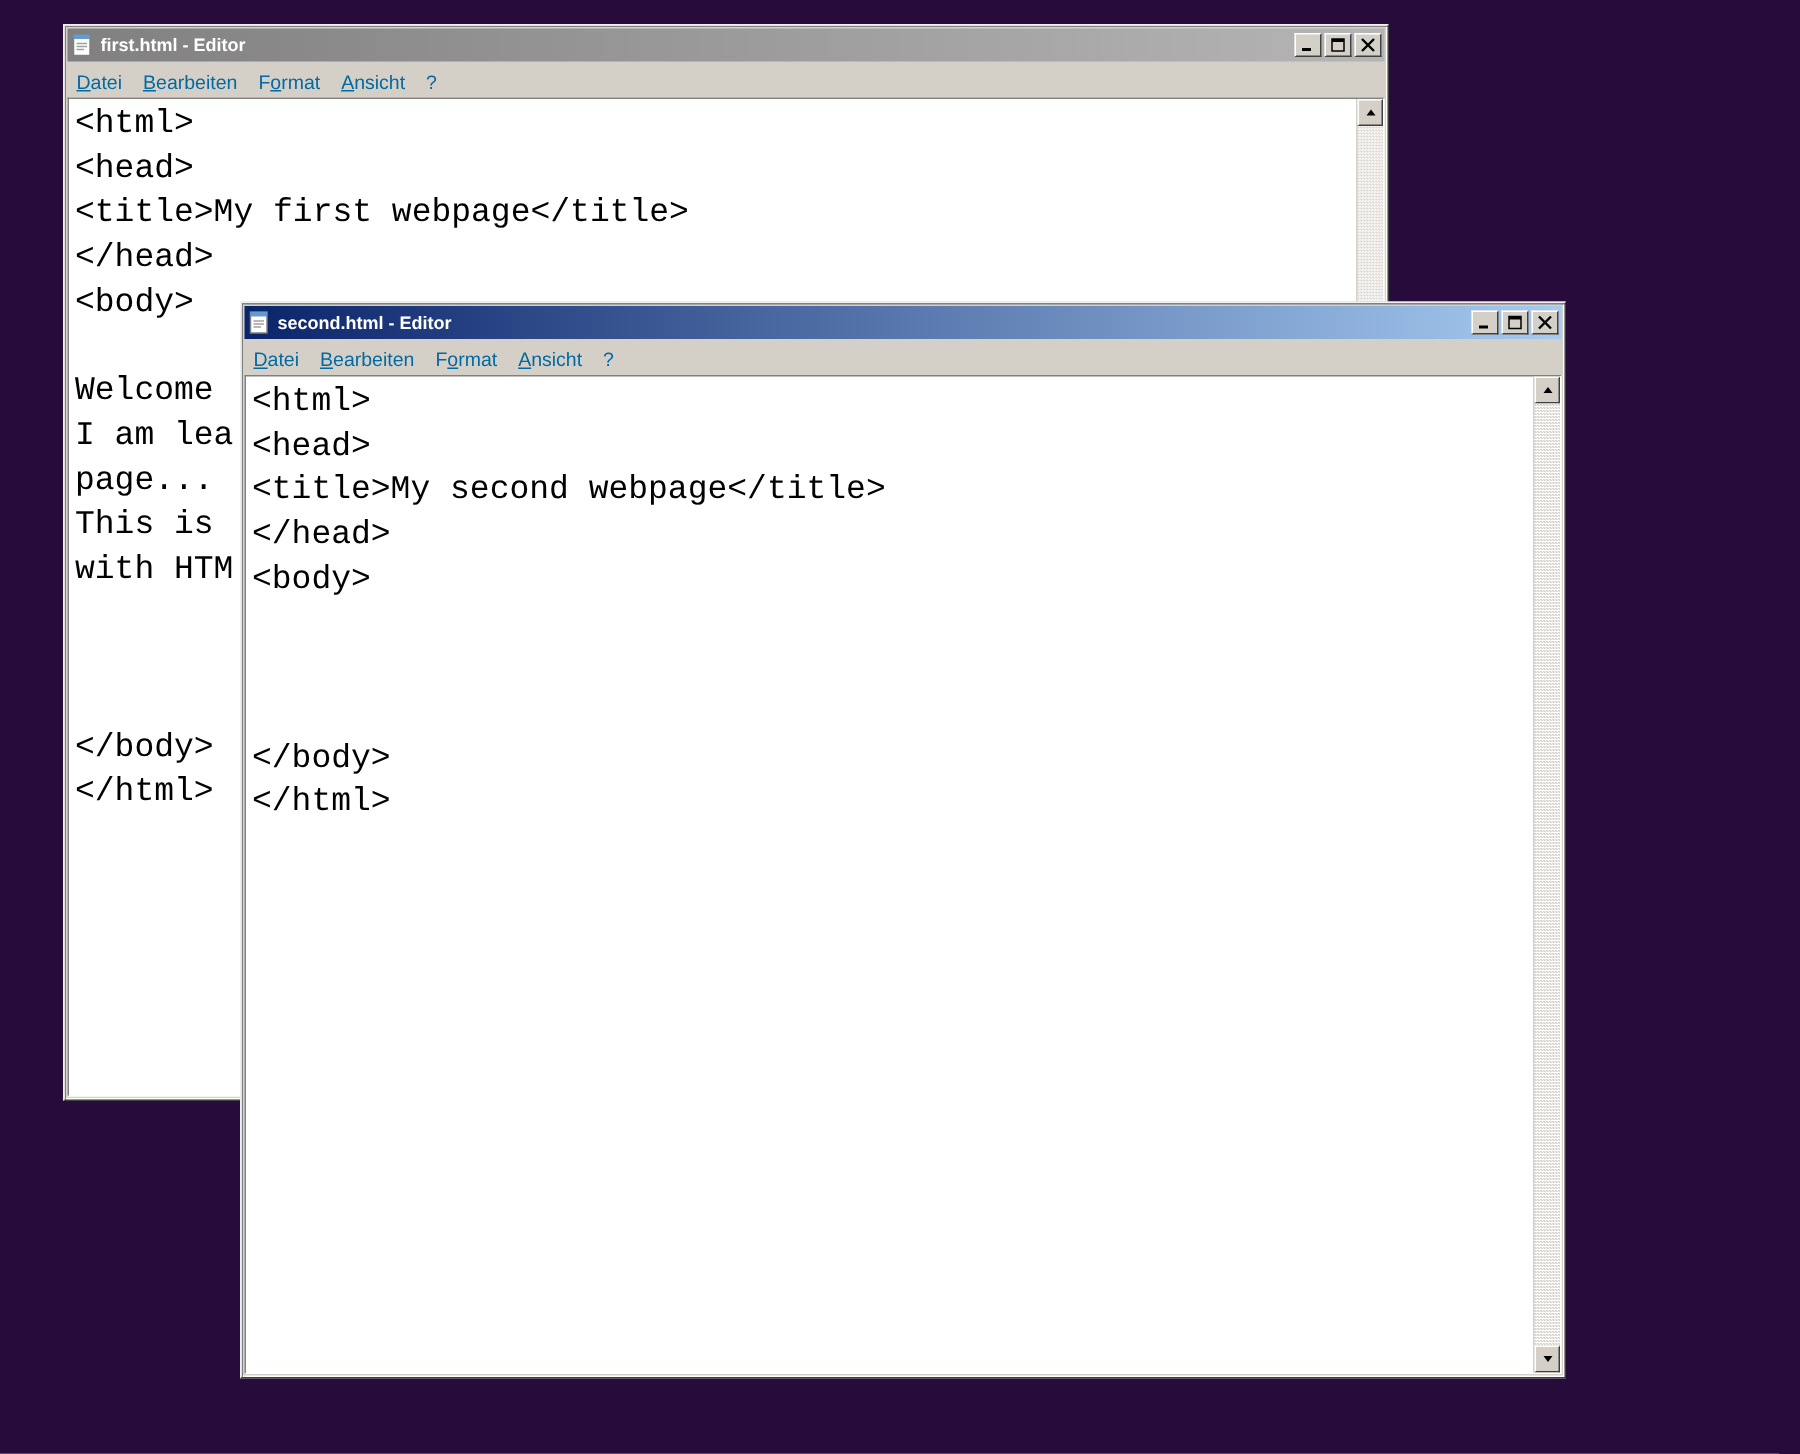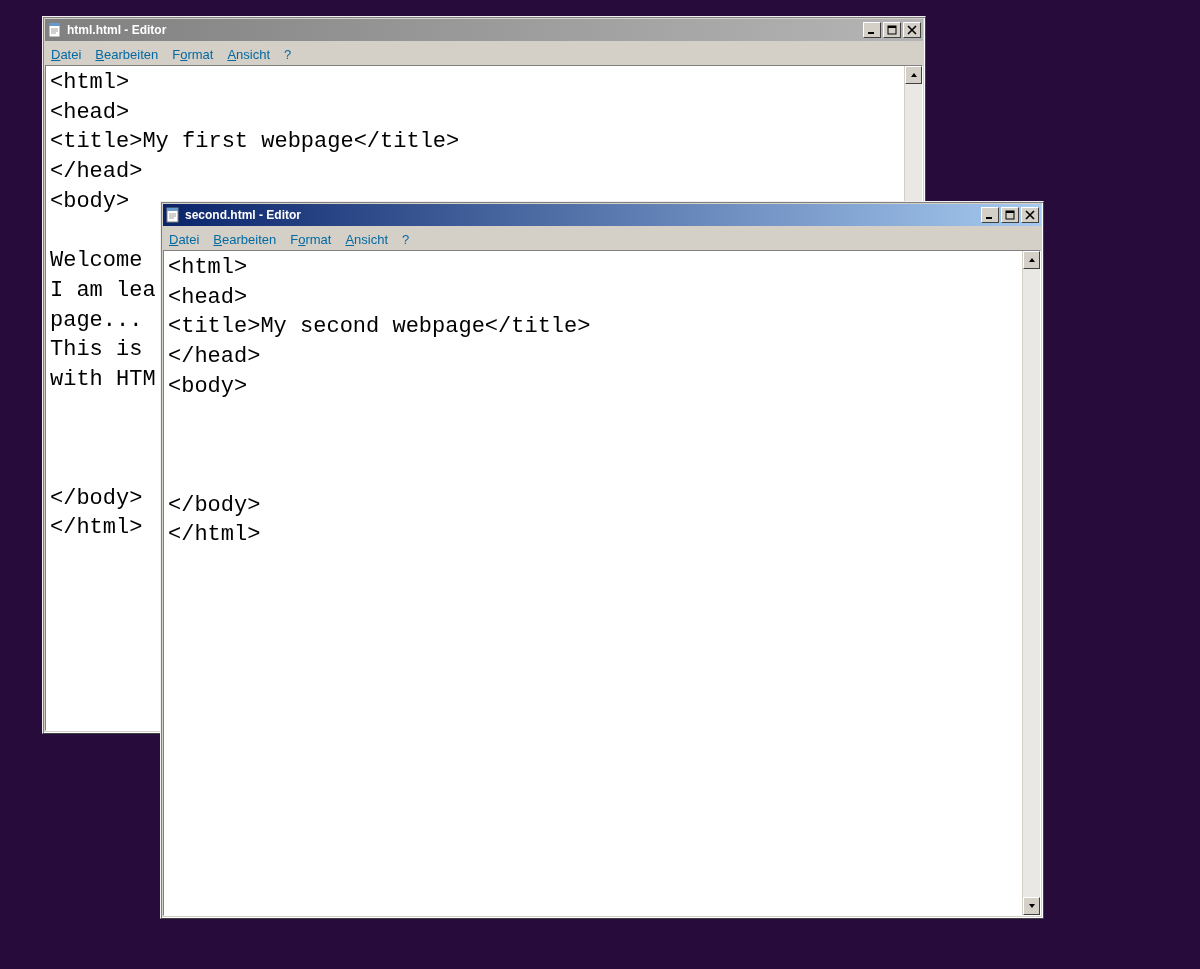--- a/index.html
+++ b/index.html
@@ -146,21 +146,21 @@
     <div class="titlebar">
       <span class="app-icon">
         <svg viewBox="0 0 16 16">
           <rect x="2" y="1" width="11" height="14" fill="#ffffff" stroke="#808080"></rect>
           <rect x="2" y="1" width="11" height="3" fill="#6699cc"></rect>
           <line x1="4" y1="7" x2="11" y2="7" stroke="#a0a0a0"></line>
           <line x1="4" y1="9" x2="11" y2="9" stroke="#a0a0a0"></line>
           <line x1="4" y1="11" x2="9" y2="11" stroke="#a0a0a0"></line>
         </svg>
       </span>
-      <span class="title-text">html.html - Editor</span>
+      <span class="title-text">first.html - Editor</span>
       <div class="title-controls">
         <div class="title-btn">
           <svg viewBox="0 0 10 10">
               <rect x="1" y="7" width="6" height="2" fill="#000"></rect>
             </svg>
         </div>
         <div class="title-btn">
           <svg viewBox="0 0 10 10">
               <rect x="1" y="1" width="8" height="8" fill="none" stroke="#000" stroke-width="1"></rect>
               <rect x="1" y="1" width="8" height="2" fill="#000"></rect>

